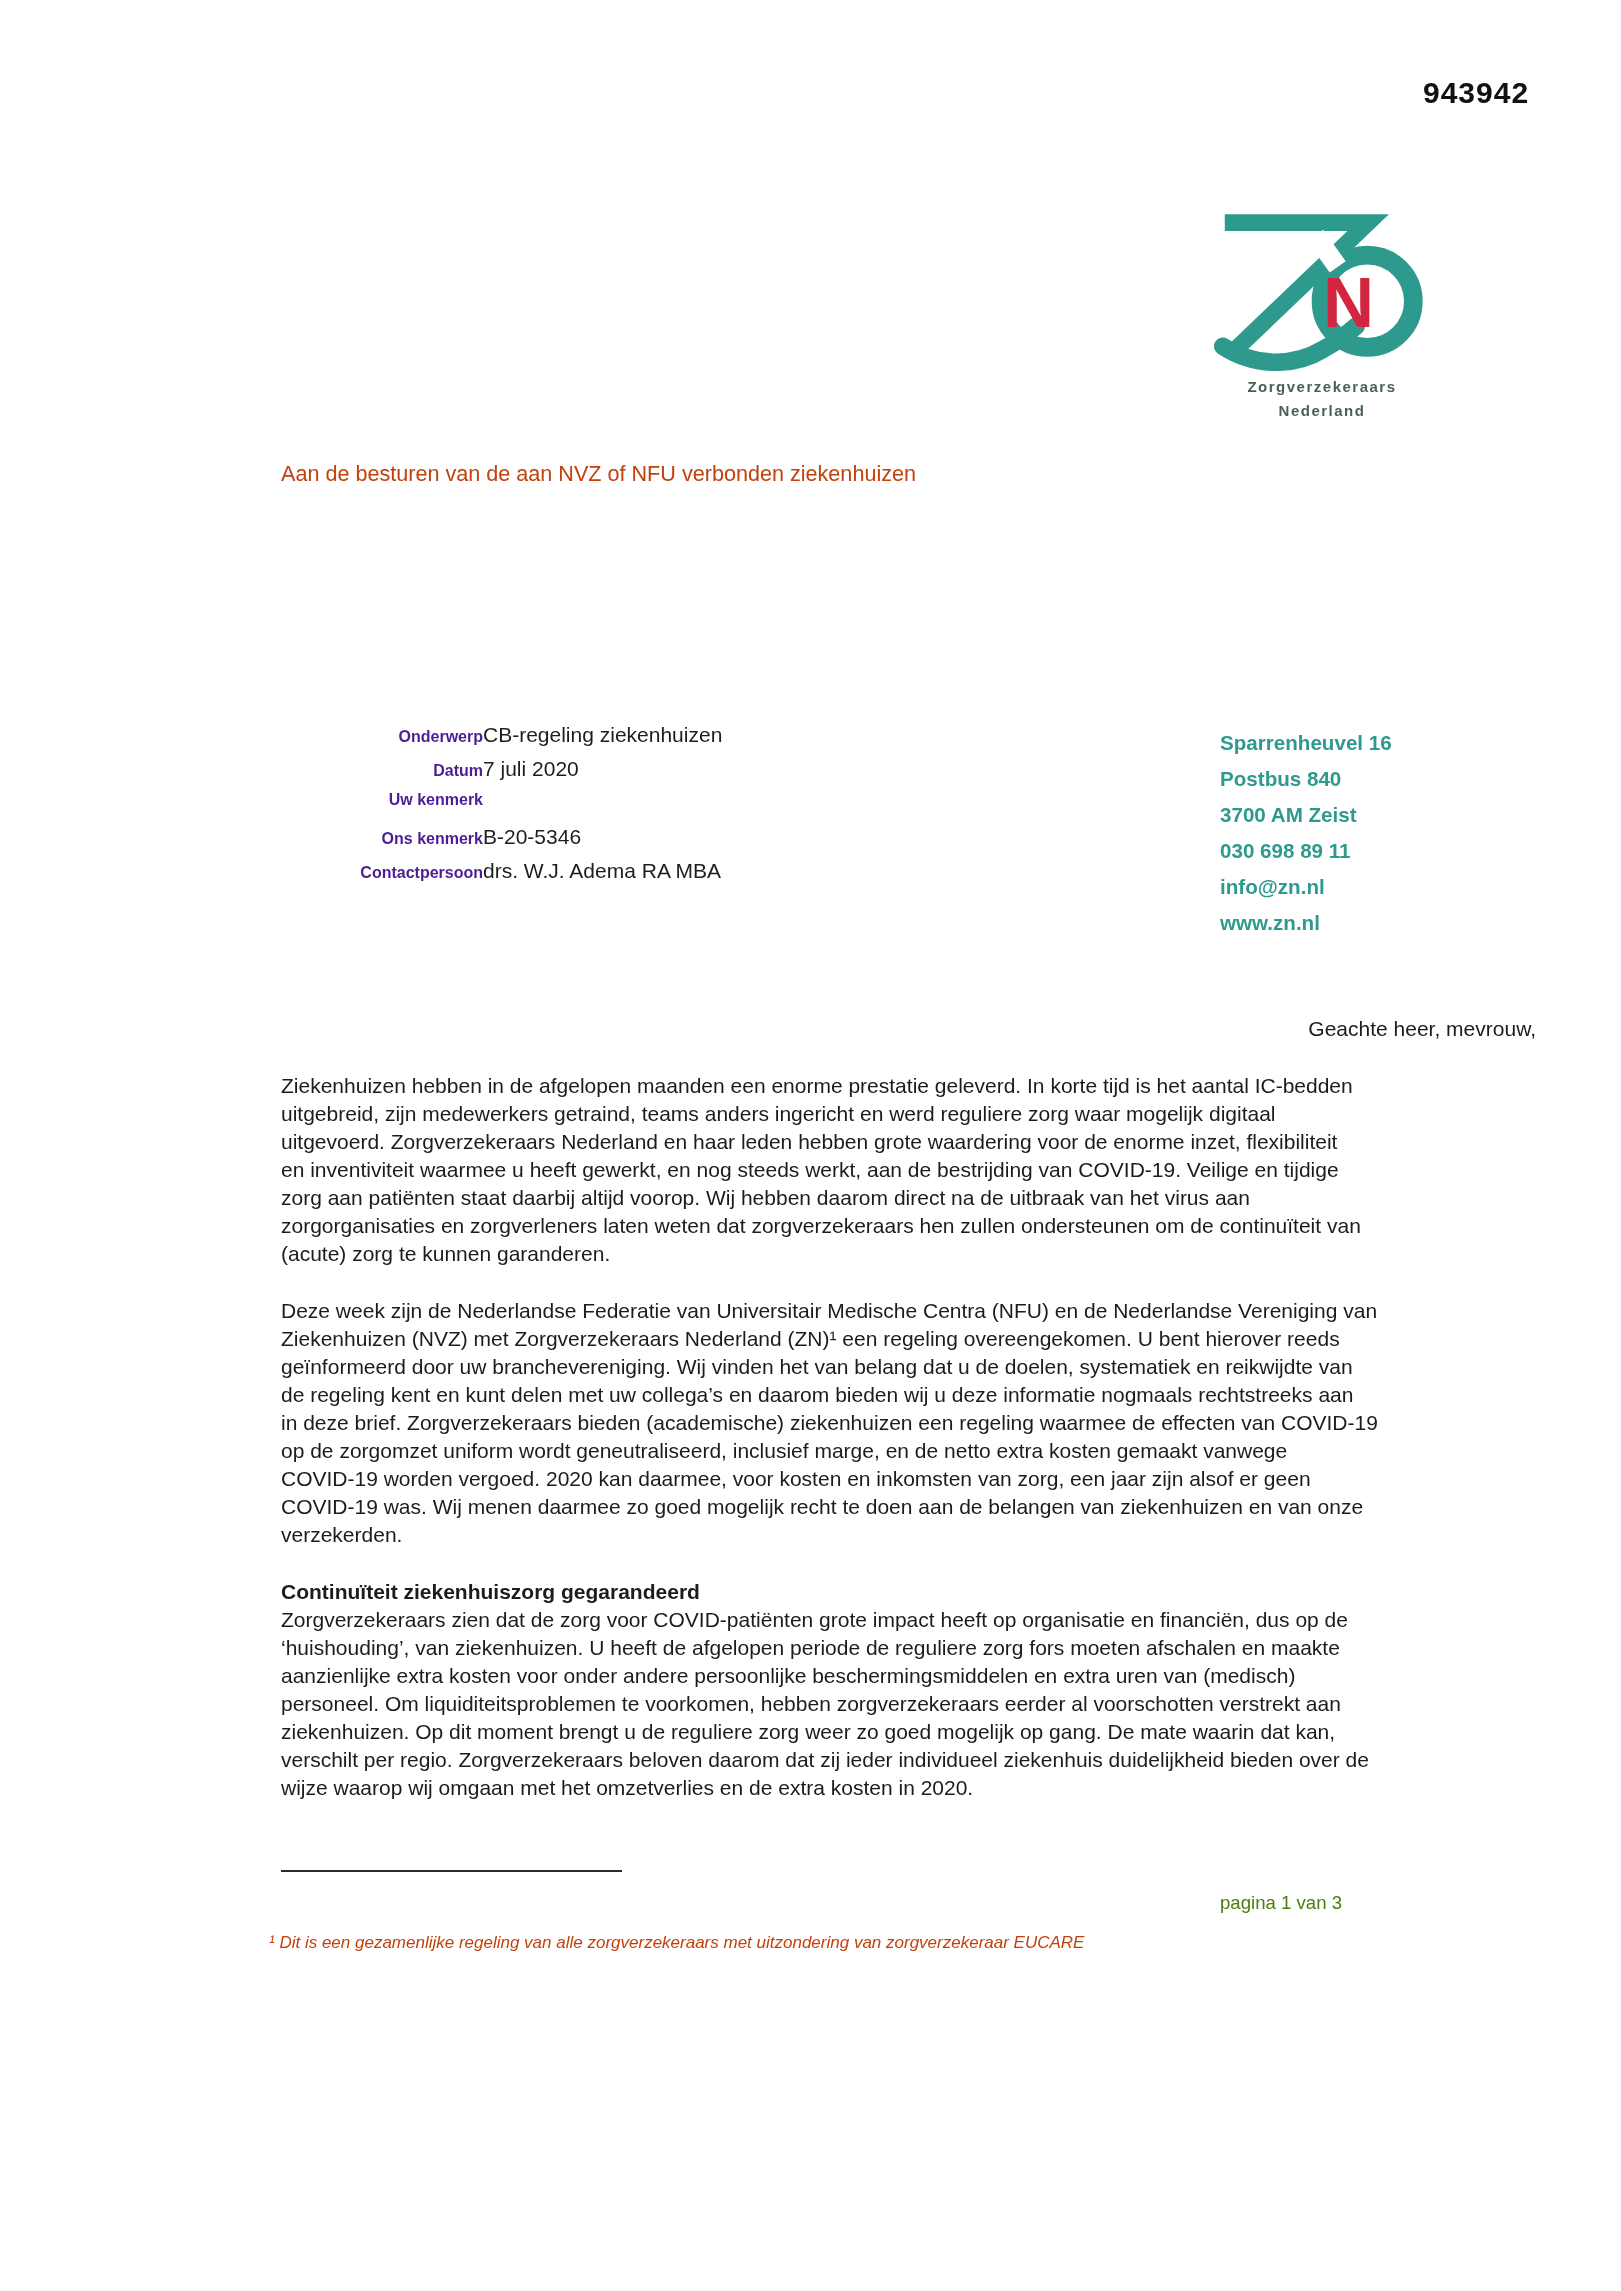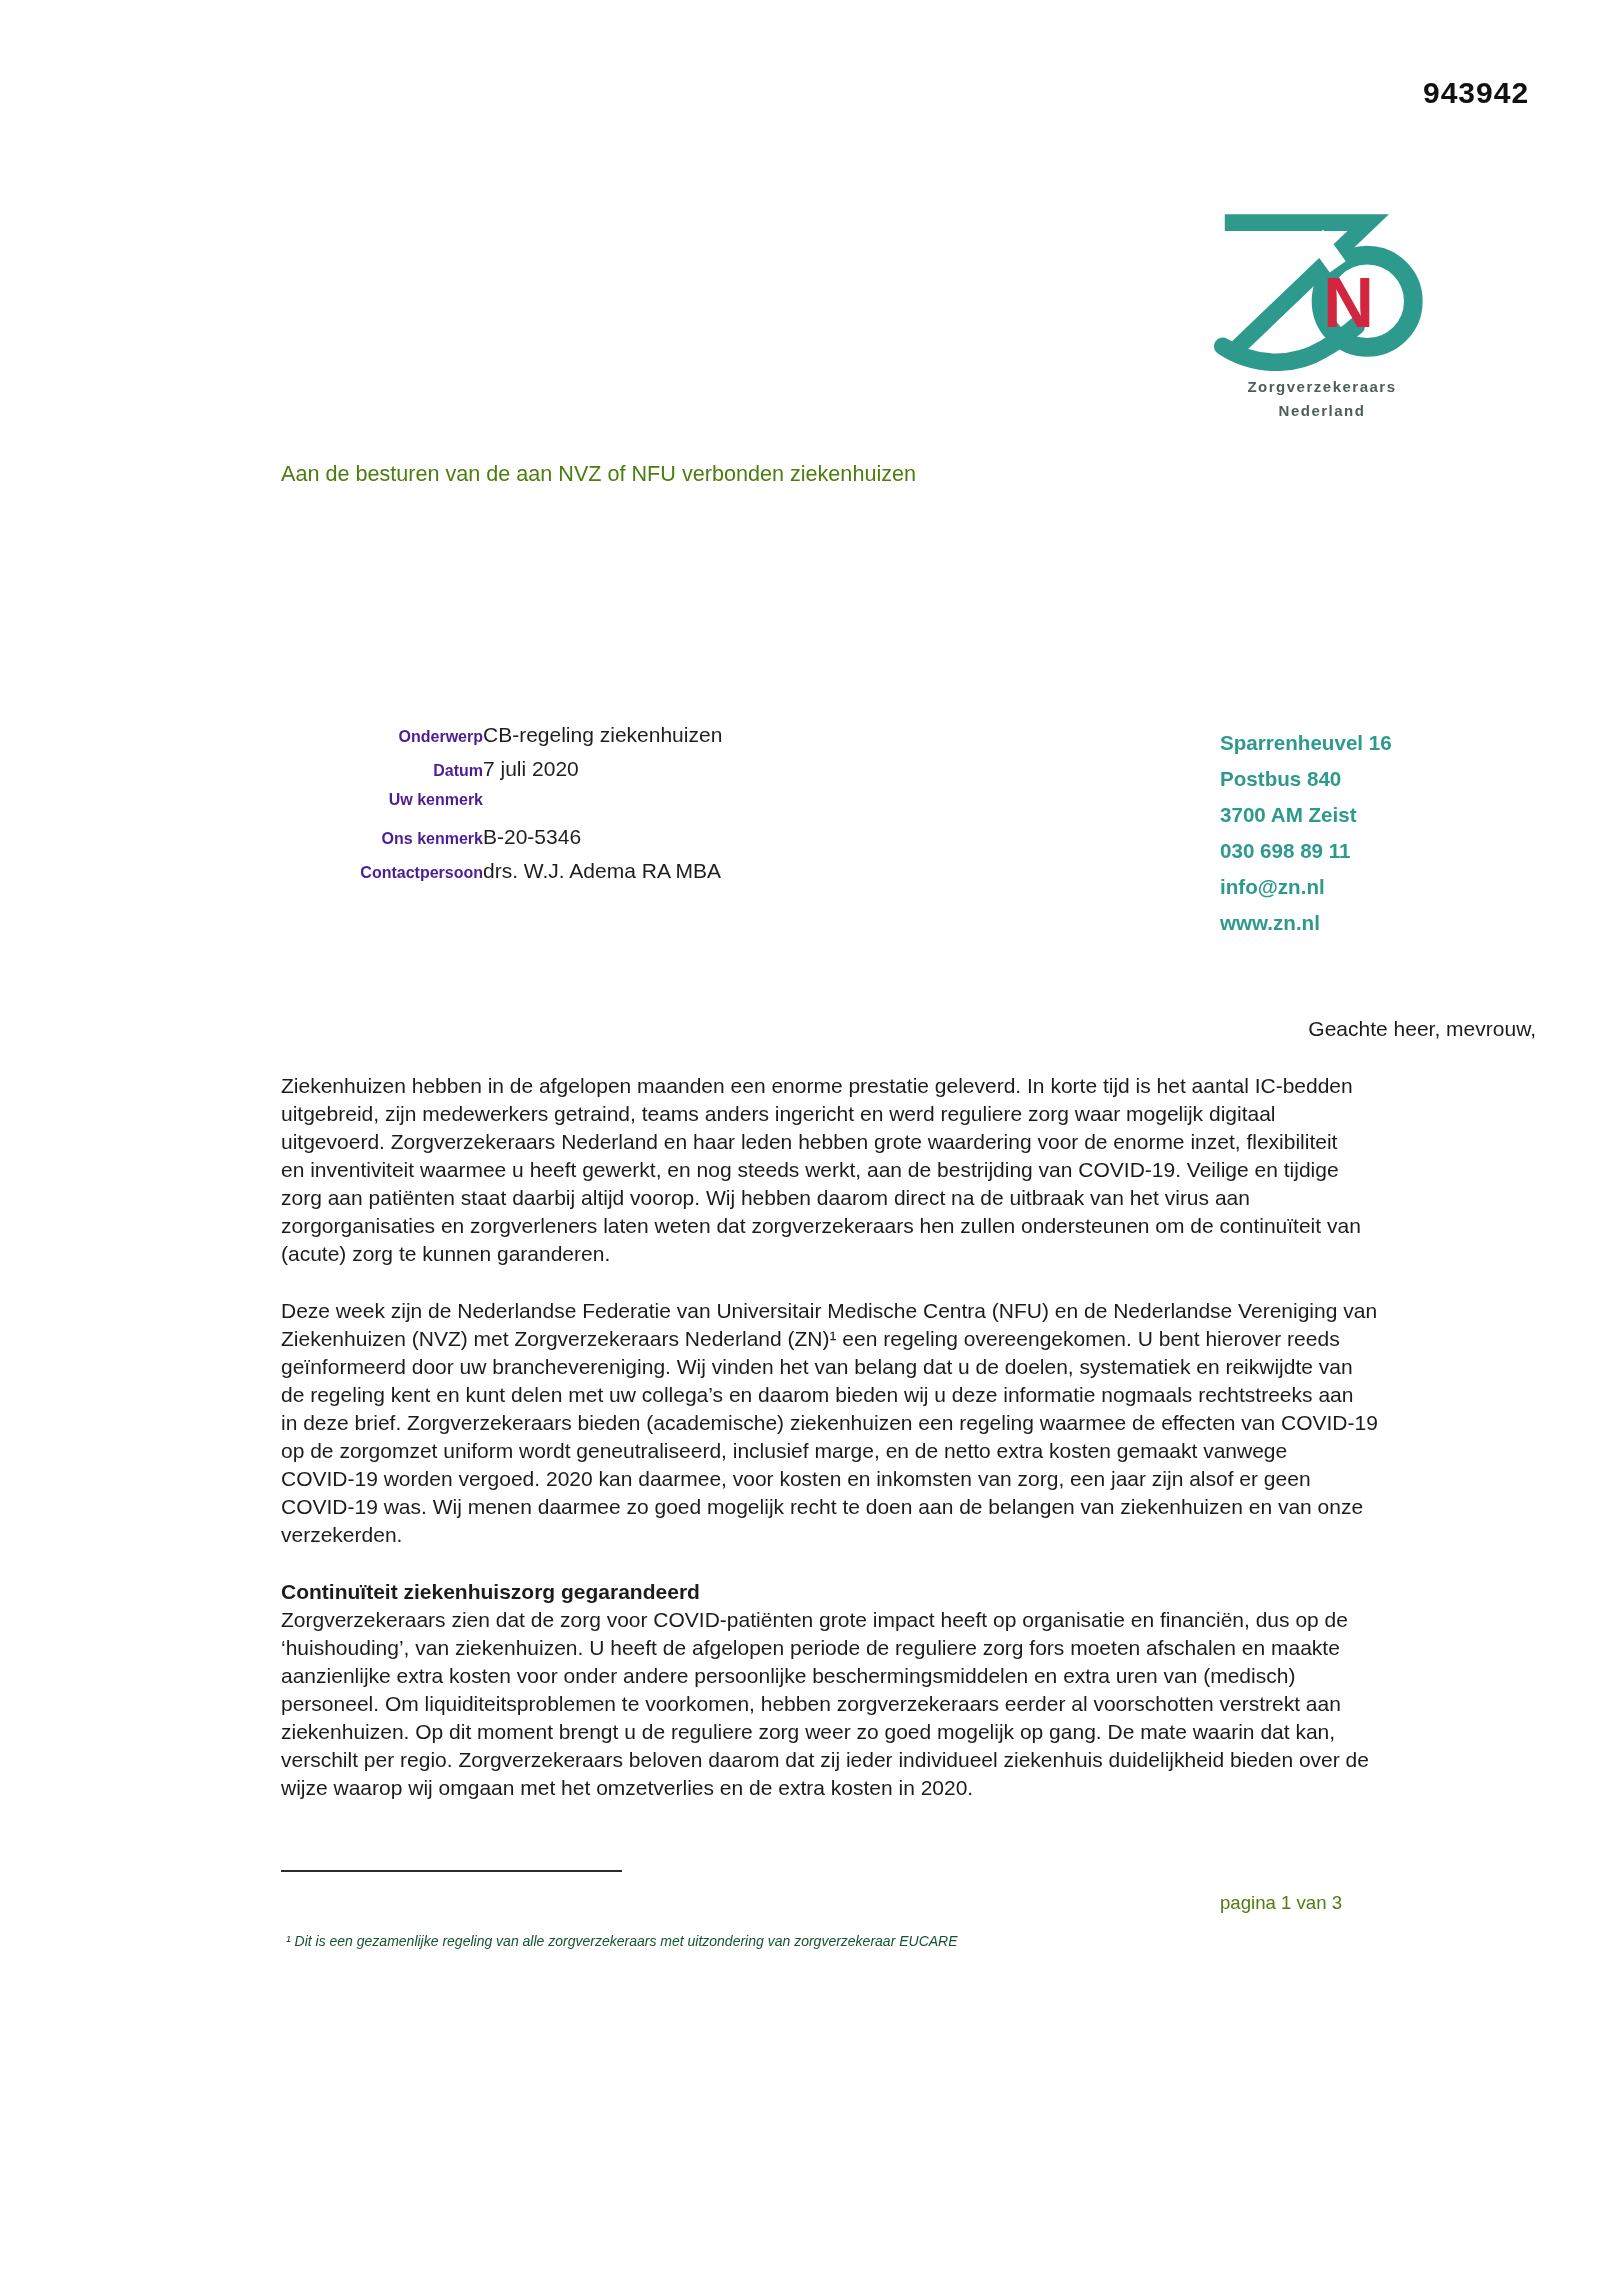--- a/index.html
+++ b/index.html
@@ -35,21 +35,21 @@
     line-height: 24.5px;
     font-weight: bold;
     letter-spacing: 1.5px;
     color: #4a5f58;
   }
   .recipient {
     position: absolute;
     left: 281px;
     top: 461px;
     font-size: 21.6px;
-    color: #4d7c0f;
+    color: #c2410c;
   }
   .meta {
     position: absolute;
     left: 281px;
     top: 723px;
     width: 686px;
   }
   .meta-row {
     display: flex;
     align-items: baseline;
@@ -97,25 +97,25 @@
   }
   .footnote-rule {
     position: absolute;
     left: 281px;
     top: 1870px;
     width: 341px;
     border-top: 2px solid #2b2b2b;
   }
   .footnote {
     position: absolute;
-    left: 286px;
+    left: 269px;
     top: 1933px;
-    font-size: 14px;
+    font-size: 17px;
     font-style: italic;
-    color: #14532d;
+    color: #c2410c;
   }
   .page-num {
     position: absolute;
     left: 1220px;
     top: 1892px;
     font-size: 18.6px;
     color: #4d7c0f;
   }
 </style>
 </head>

